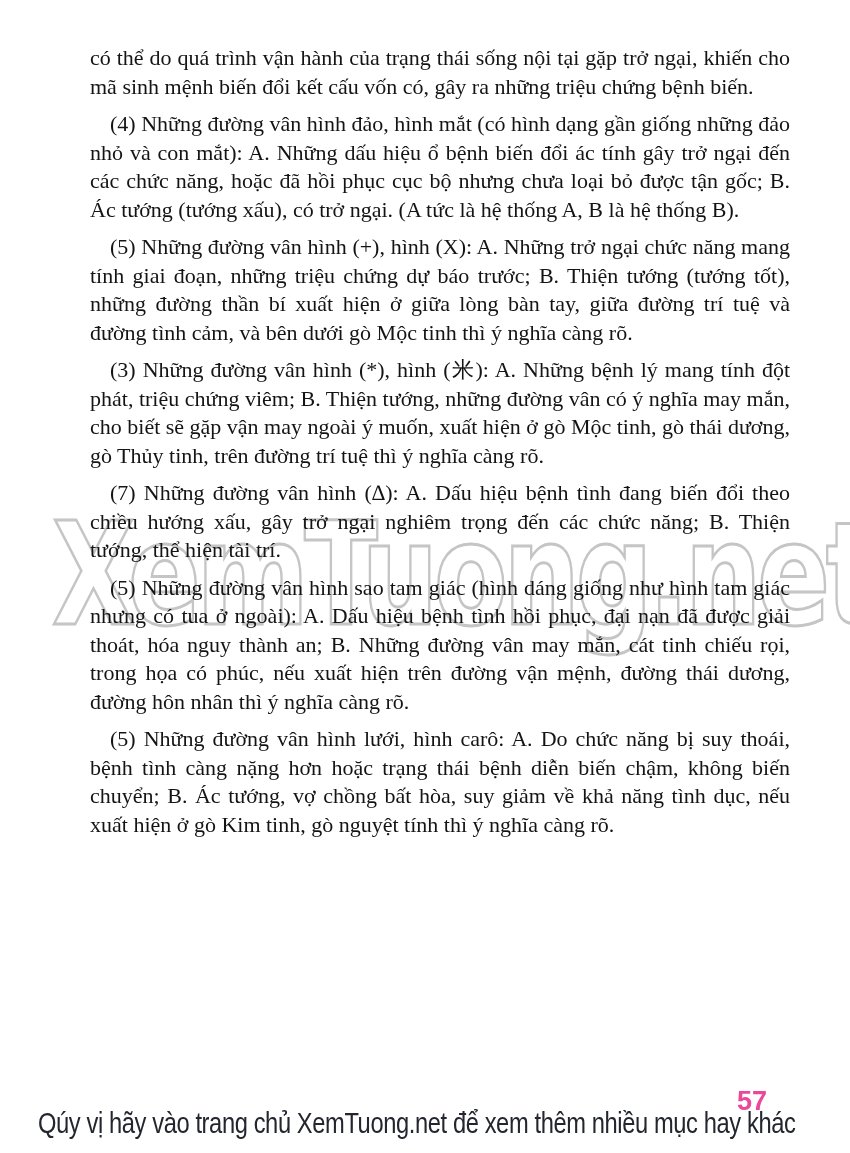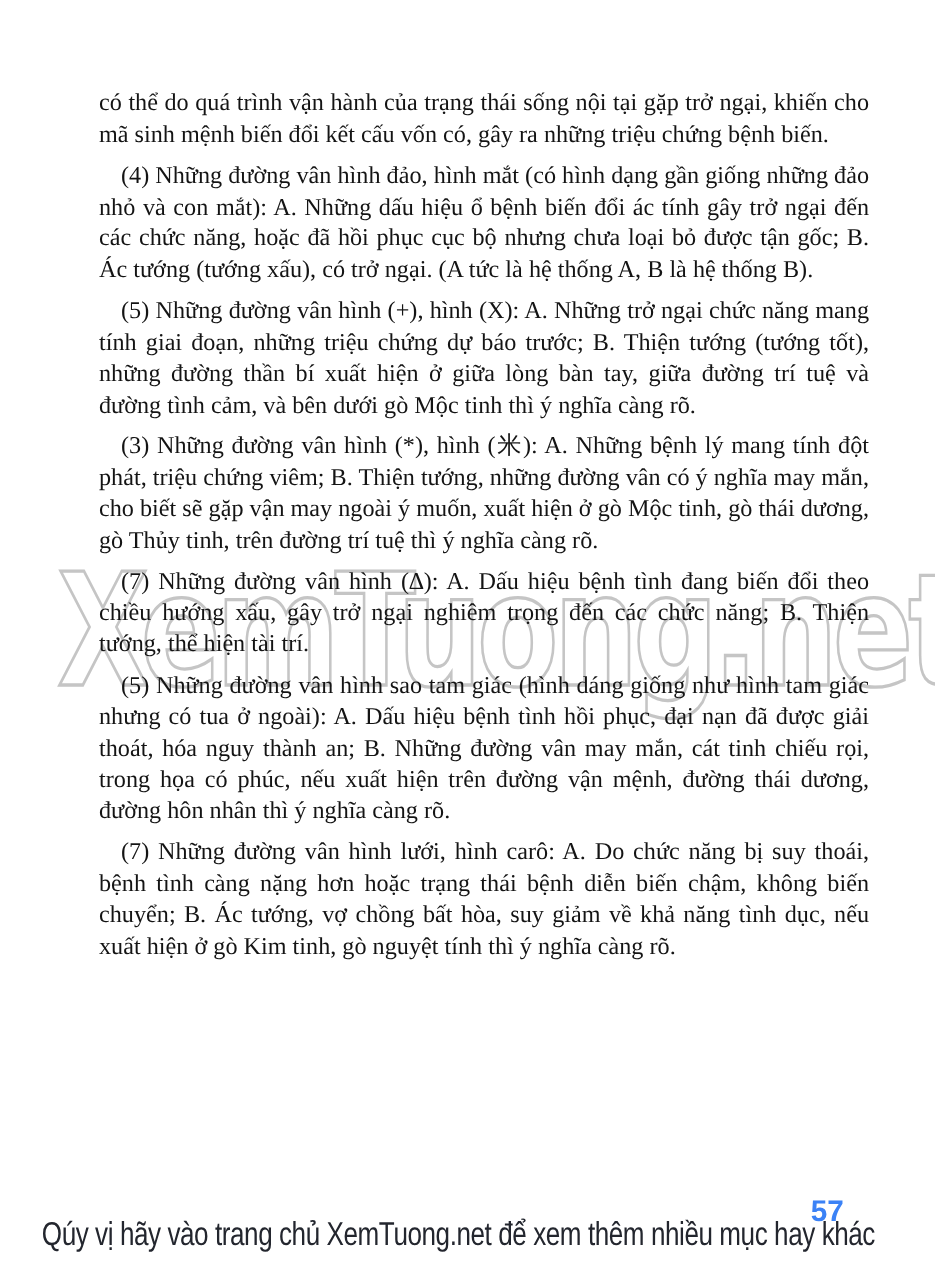--- a/index.html
+++ b/index.html
@@ -33,33 +33,32 @@
   .content {
     position: absolute;
     z-index: 1;
     left: 90px;
     top: 44px;
     width: 700px;
     font-size: 22px;
     line-height: 28.5px;
     color: #141414;
     text-align: justify;
-    margin-top: 35px;
   }
   .para { text-indent: 20px; margin-bottom: 9px; }
   .para.no-indent { text-indent: 0; }
   .page-number {
     position: absolute;
     z-index: 2;
     left: 737px;
     top: 1086px;
     font-family: "Liberation Sans", sans-serif;
     font-weight: bold;
     font-size: 27px;
-    color: #3b82f6;
+    color: #ec4899;
   }
   .footer-note {
     position: absolute;
     z-index: 2;
     left: 38px;
     top: 1106px;
     white-space: nowrap;
     font-family: "Liberation Sans", sans-serif;
     font-size: 30px;
     font-weight: 400;
@@ -76,20 +75,20 @@
 
   <div class="watermark">XemTuong.net</div>
 
   <div class="content">
     <p class="para no-indent">có thể do quá trình vận hành của trạng thái sống nội tại gặp trở ngại, khiến cho mã sinh mệnh biến đổi kết cấu vốn có, gây ra những triệu chứng bệnh biến.</p>
     <p class="para">(4) Những đường vân hình đảo, hình mắt (có hình dạng gần giống những đảo nhỏ và con mắt): A. Những dấu hiệu ổ bệnh biến đổi ác tính gây trở ngại đến các chức năng, hoặc đã hồi phục cục bộ nhưng chưa loại bỏ được tận gốc; B. Ác tướng (tướng xấu), có trở ngại. (A tức là hệ thống A, B là hệ thống B).</p>
     <p class="para">(5) Những đường vân hình (+), hình (X): A. Những trở ngại chức năng mang tính giai đoạn, những triệu chứng dự báo trước; B. Thiện tướng (tướng tốt), những đường thần bí xuất hiện ở giữa lòng bàn tay, giữa đường trí tuệ và đường tình cảm, và bên dưới gò Mộc tinh thì ý nghĩa càng rõ.</p>
     <p class="para">(3) Những đường vân hình (*), hình (米): A. Những bệnh lý mang tính đột phát, triệu chứng viêm; B. Thiện tướng, những đường vân có ý nghĩa may mắn, cho biết sẽ gặp vận may ngoài ý muốn, xuất hiện ở gò Mộc tinh, gò thái dương, gò Thủy tinh, trên đường trí tuệ thì ý nghĩa càng rõ.</p>
     <p class="para">(7) Những đường vân hình (∆): A. Dấu hiệu bệnh tình đang biến đổi theo chiều hướng xấu, gây trở ngại nghiêm trọng đến các chức năng; B. Thiện tướng, thể hiện tài trí.</p>
     <p class="para">(5) Những đường vân hình sao tam giác (hình dáng giống như hình tam giác nhưng có tua ở ngoài): A. Dấu hiệu bệnh tình hồi phục, đại nạn đã được giải thoát, hóa nguy thành an; B. Những đường vân may mắn, cát tinh chiếu rọi, trong họa có phúc, nếu xuất hiện trên đường vận mệnh, đường thái dương, đường hôn nhân thì ý nghĩa càng rõ.</p>
-    <p class="para">(7) Những đường vân hình lưới, hình carô: A. Do chức năng bị suy thoái, bệnh tình càng nặng hơn hoặc trạng thái bệnh diễn biến chậm, không biến chuyển; B. Ác tướng, vợ chồng bất hòa, suy giảm về khả năng tình dục, nếu xuất hiện ở gò Kim tinh, gò nguyệt tính thì ý nghĩa càng rõ.</p>
+    <p class="para">(5) Những đường vân hình lưới, hình carô: A. Do chức năng bị suy thoái, bệnh tình càng nặng hơn hoặc trạng thái bệnh diễn biến chậm, không biến chuyển; B. Ác tướng, vợ chồng bất hòa, suy giảm về khả năng tình dục, nếu xuất hiện ở gò Kim tinh, gò nguyệt tính thì ý nghĩa càng rõ.</p>
   </div>
 
   <div class="page-number">57</div>
 
   <div class="footer-note">Qúy vị hãy vào trang chủ XemTuong.net để xem thêm nhiều mục hay khác</div>
 
 </div>
 
 </body></html>

